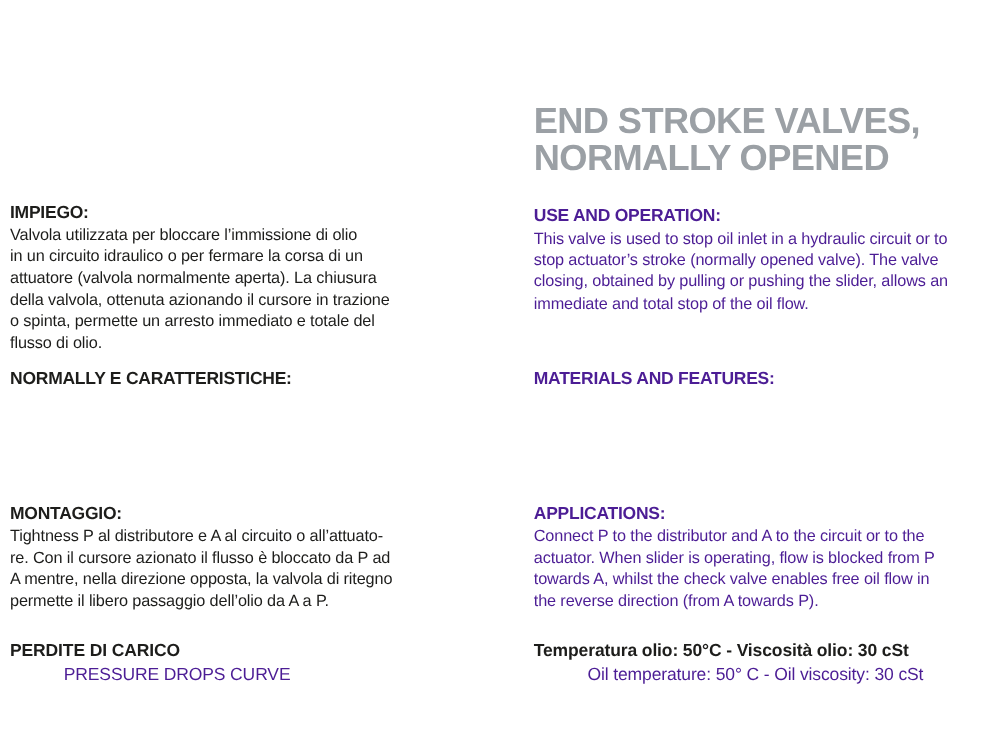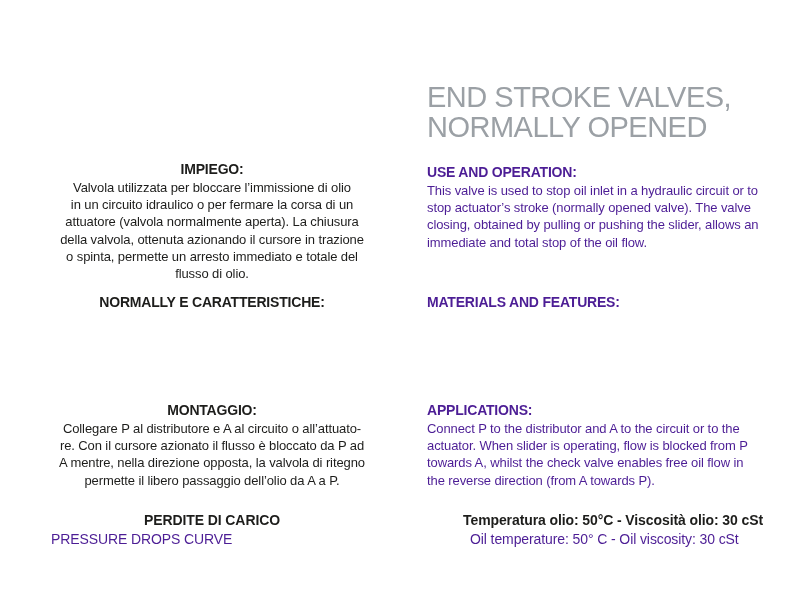--- a/index.html
+++ b/index.html
@@ -11,42 +11,42 @@
     background: #ffffff;
     overflow: hidden;
     font-family: "Liberation Sans", sans-serif;
   }
   .page-title {
     position: absolute;
     left: 427px;
     top: 82px;
     font-size: 29px;
     line-height: 30px;
-    font-weight: 400;
+    font-weight: 700;
     letter-spacing: -0.5px;
     color: #9ba0a5;
     white-space: pre-line;
   }
   .section { position: absolute; }
   .col-left  { left: 8px;   width: 408px; }
   .col-right { left: 427px; width: 372px; }
   .sec-heading {
     font-size: 14px;
     font-weight: 700;
     line-height: 17px;
     letter-spacing: -0.2px;
     margin-bottom: 1px;
   }
   .sec-body {
     font-size: 13px;
     line-height: 17.2px;
     letter-spacing: -0.1px;
     white-space: pre-line;
   }
-  .dark  { color: #1d1d1b; text-align: center; }
+  .dark  { color: #1d1d1b; }
   .gray  { color: #4c1d95; }
   .footer-line-primary {
     font-size: 14px;
     font-weight: 700;
     line-height: 19px;
     letter-spacing: -0.1px;
   }
   .footer-line-secondary {
     font-size: 14px;
     font-weight: 400;
@@ -72,21 +72,21 @@
 o spinta, permette un arresto immediato e totale del
 flusso di olio.</div>
   </div>
 
   <div class="section col-left" style="top:294px">
     <div class="sec-heading dark">NORMALLY E CARATTERISTICHE:</div>
   </div>
 
   <div class="section col-left" style="top:402px">
     <div class="sec-heading dark">MONTAGGIO:</div>
-    <div class="sec-body dark">Collegare P al distributore e A al circuito o all’attuato-
+    <div class="sec-body dark">Tightness P al distributore e A al circuito o all’attuato-
 re. Con il cursore azionato il flusso è bloccato da P ad
 A mentre, nella direzione opposta, la valvola di ritegno
 permette il libero passaggio dell’olio da A a P.</div>
   </div>
 
   <div class="section col-left" style="top:511px">
     <div class="footer-line-primary dark">PERDITE DI CARICO</div>
     <div class="footer-line-secondary gray">PRESSURE DROPS CURVE</div>
   </div>
 

